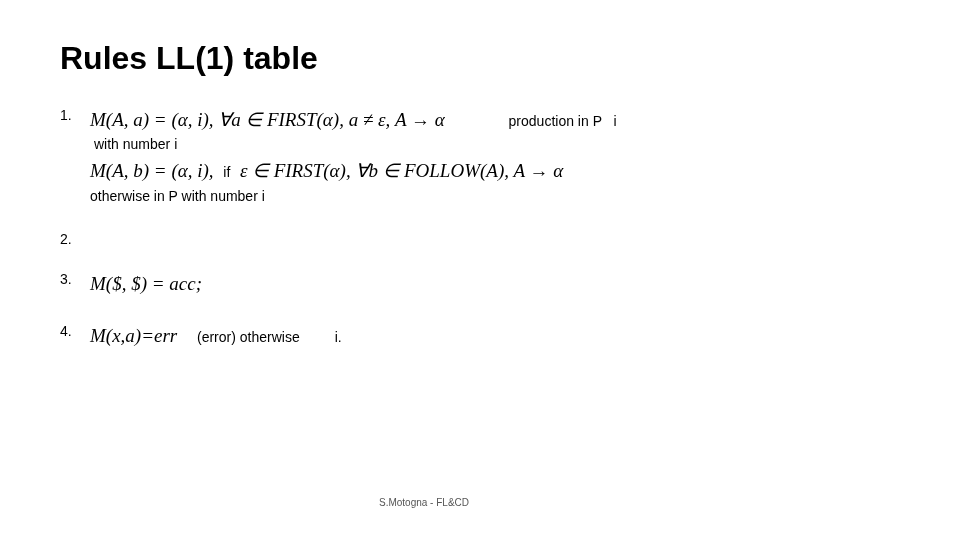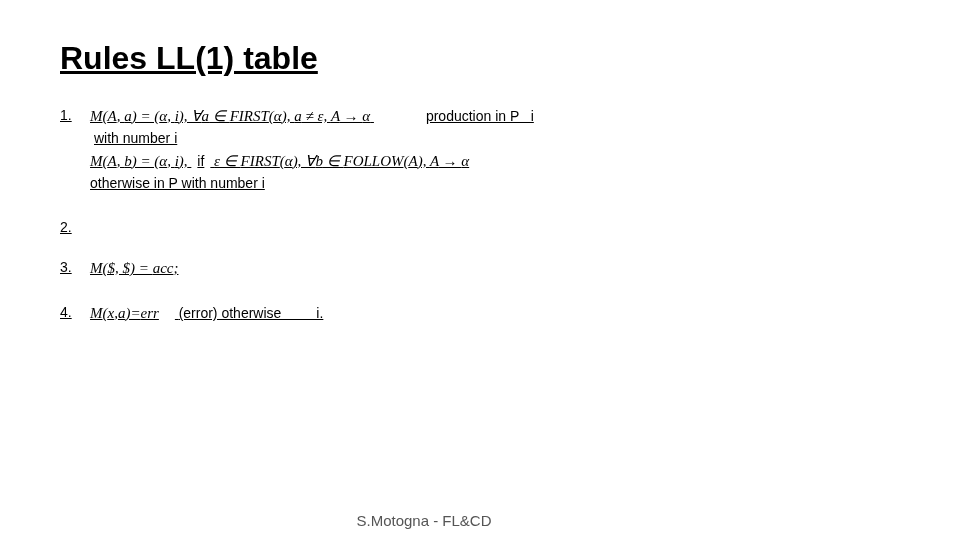--- a/index.html
+++ b/index.html
@@ -10,21 +10,20 @@
       font-family: 'Times New Roman', Times, serif;
       overflow: hidden;
       position: relative;
     }
 
     .slide {
       width: 848px;
       height: 540px;
       padding: 40px 60px 30px 60px;
       position: relative;
-      text-decoration: underline;
     }
 
     .title {
       font-family: Arial, Helvetica, sans-serif;
       font-size: 32px;
       font-weight: bold;
       color: #000;
       margin-bottom: 28px;
     }
 
@@ -47,36 +46,36 @@
       margin-top: 2px;
     }
 
     .rule-content {
       font-size: 15px;
       line-height: 1.55;
     }
 
     .footer {
       position: absolute;
-      bottom: 11px;
+      bottom: 32px;
       left: 50%;
       transform: translateX(-50%);
       font-family: Arial, Helvetica, sans-serif;
-      font-size: 15px;
+      font-size: 10px;
       color: #555;
     }
 
     .rule-line {
       display: block;
     }
 
     .math-formula {
       font-family: 'Times New Roman', Times, serif;
       font-style: italic;
-      font-size: 15px;
+      font-size: 19px;
     }
 
     .normal-text {
       font-family: Arial, Helvetica, sans-serif;
       font-style: normal;
       font-size: 14px;
     }
   </style>
 </head>
 <body>
@@ -84,21 +83,21 @@
 <div class="slide">
   <div class="title">Rules LL(1) table</div>
 
   <ol class="rules-list">
 
     <li class="rule-item">
       <span class="rule-number normal-text">1.</span>
       <div class="rule-content">
         <span class="rule-line">
           <span class="math-formula"><i>M</i>(<i>A</i>, <i>a</i>) = (<i>α</i>, <i>i</i>), ∀<i>a</i> ∈ <i>FIRST</i>(<i>α</i>), <i>a</i> ≠ ε, <i>A</i> → <i>α</i></span>
-          <span class="normal-text" style="margin-left:8px;padding-left:44px;">production in P &nbsp; i</span>
+          <span class="normal-text" style="margin-left:16px;padding-left:44px;">production in P &nbsp; i</span>
         </span>
         <span class="rule-line normal-text" style="margin-left: 4px;">with number i</span>
         <span class="rule-line">
           <span class="math-formula"><i>M</i>(<i>A</i>, <i>b</i>) = (<i>α</i>, <i>i</i>),</span>
           <span class="normal-text" style="margin: 6px 6px;">if</span>
           <span class="math-formula">ε ∈ <i>FIRST</i>(<i>α</i>), ∀<i>b</i> ∈ <i>FOLLOW</i>(<i>A</i>), <i>A</i> → <i>α</i></span>
         </span>
         <span class="rule-line normal-text">otherwise in P with number i</span>
       </div>
     </li>

